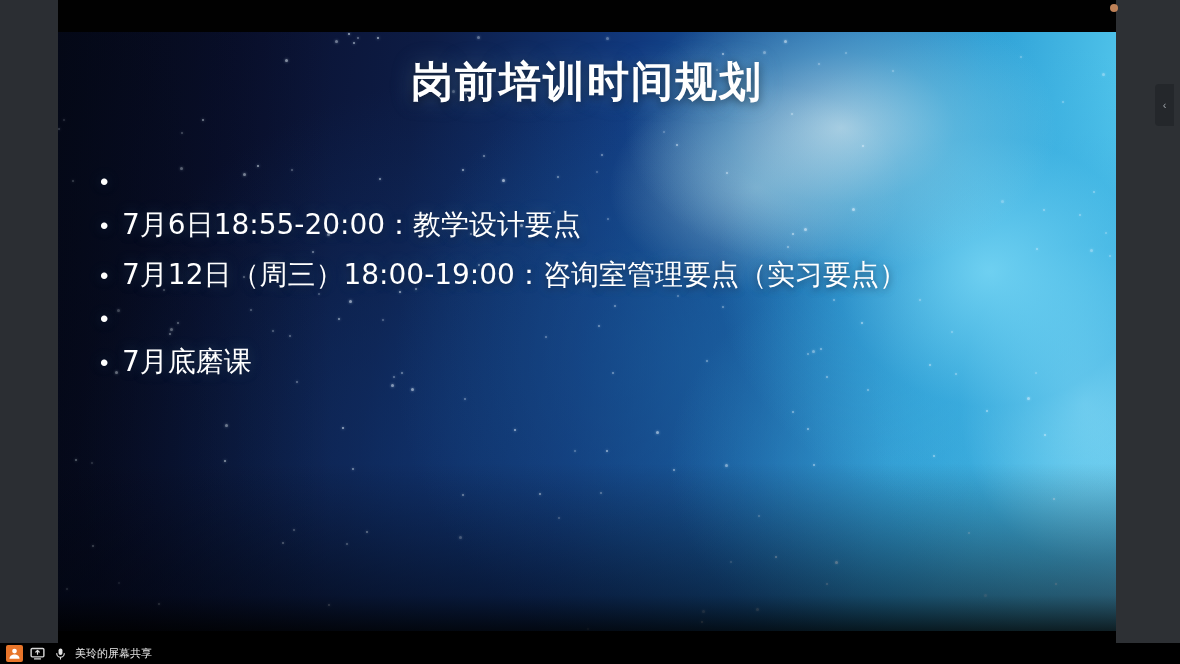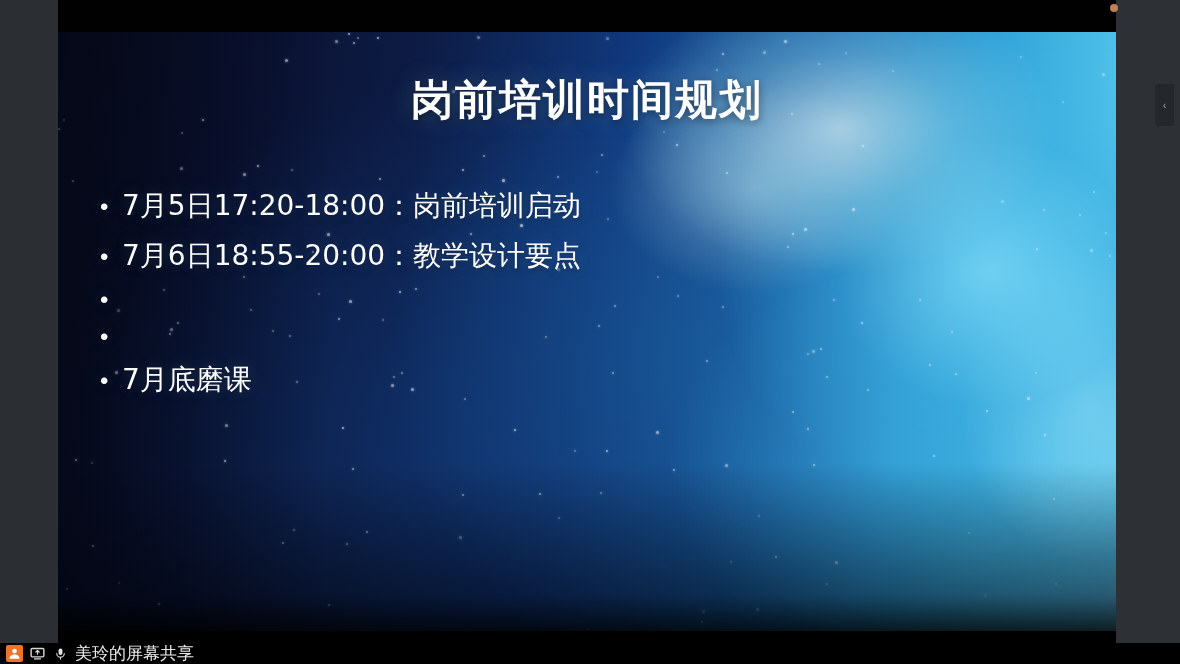--- a/index.html
+++ b/index.html
@@ -122,21 +122,20 @@
     border-radius: 50%;
     width: 2px; height: 2px;
     box-shadow: 0 0 3px rgba(220,240,255,.9);
   }
 
   
   #slide-content {
     position: absolute;
     inset: 0;
     color: #ffffff;
-    margin-top: 18px;
   }
   #slide-title {
     position: absolute;
     left: 0; right: 0;
     top: 22px;
     text-align: center;
     font-family: "DejaVu Serif", "Liberation Serif", serif;
     font-size: 42px;
     font-weight: 700;
     letter-spacing: 2px;
@@ -194,21 +193,21 @@
     justify-content: center;
     width: 17px; height: 17px;
     flex: 0 0 auto;
   }
   #icon-participant {
     background: #e8752a;
     border-radius: 2px;
   }
   #bar-label {
     color: #e9e9e9;
-    font-size: 17px;
+    font-size: 11px;
     line-height: 1;
     font-family: Liberation Serif, serif;
     white-space: nowrap;
   }
 </style>
 </head>
 <body>
 
 <div id="app">
 
@@ -376,28 +375,28 @@
         <i style="left: 462.1px; top: 192.4px; width: 3px; height: 3px; opacity: 0.79;"></i>
       </div>
     <div id="slide-vignette"></div>
 
     <div id="slide-content">
       <div id="slide-title">岗前培训时间规划</div>
 
       <ul id="bullet-list">
         <li class="bullet-row">
           <span class="bullet-dot">•</span>
-          <span class="bullet-text">7月5日17:20-18:00：岗前培训启动</span>
         </li>
         <li class="bullet-row">
           <span class="bullet-dot">•</span>
           <span class="bullet-text">7月6日18:55-20:00：教学设计要点</span>
         </li>
         <li class="bullet-row">
           <span class="bullet-dot">•</span>
+          <span class="bullet-text">7月12日（周三）18:00-19:00：咨询室管理要点（实习要点）</span>
         </li>
         <li class="bullet-row">
           <span class="bullet-dot">•</span>
         </li>
         <li class="bullet-row">
           <span class="bullet-dot">•</span>
           <span class="bullet-text">7月底磨课</span>
         </li>
       </ul>
     </div>

